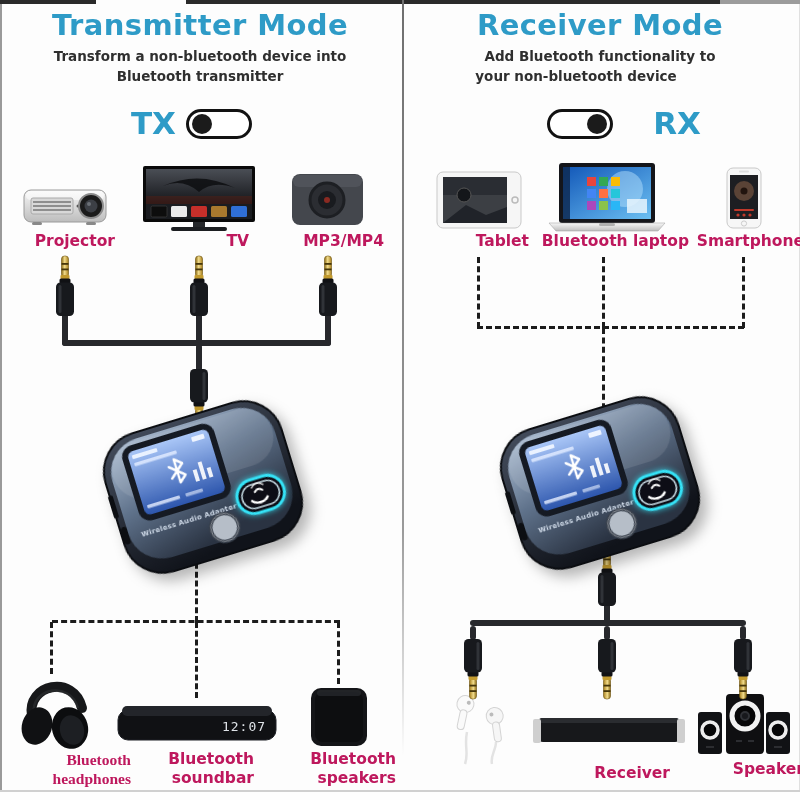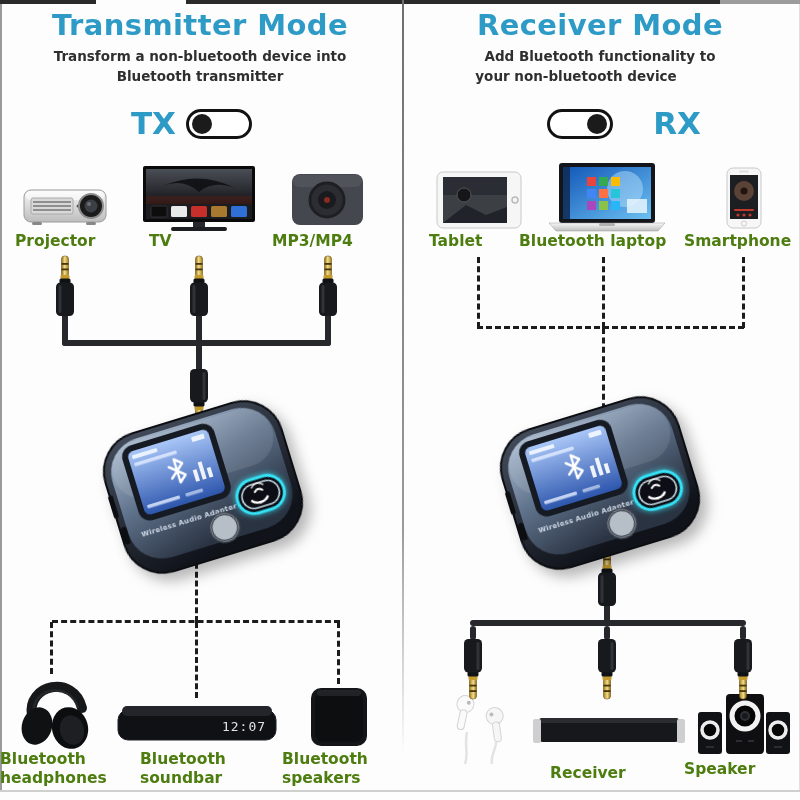--- a/index.html
+++ b/index.html
@@ -15,21 +15,21 @@
   
   .mode-title{width:400px;text-align:center;font-size:29px;font-weight:800;color:#2e9bc7;letter-spacing:.4px;}
   .mode-sub{width:400px;text-align:center;font-size:13.5px;font-weight:700;color:#2f2f2f;line-height:20px;}
   
   .tog-label{font-size:31px;line-height:36px;font-weight:800;color:#2e9bc7;}
   .tog{width:66px;height:30px;border:3px solid #121212;border-radius:16px;background:#fff;box-sizing:border-box;}
   .tog .knob{position:absolute;top:2px;width:20px;height:20px;border-radius:50%;background:#1b1b1b;}
   .tog.knob-left .knob{left:3px;}
   .tog.knob-right .knob{right:3px;}
   
-  .lbl{font-size:15.5px;font-weight:700;color:#4d7c0f;text-align:left;line-height:19px;}
+  .lbl{font-size:15.5px;font-weight:700;color:#be185d;text-align:right;line-height:19px;}
   
   .cable{background:#27282c;border-radius:3px;}
   .dash-v{width:0;border-left:3px dashed #1c1c1c;}
   .dash-h{height:0;border-top:3px dashed #1c1c1c;}
   .jack{z-index:4;}
   .jack.down{transform:rotate(180deg);}
   .adapter{z-index:6;transform:rotate(-17deg);filter:drop-shadow(5px 9px 7px rgba(0,0,0,.28));}
   .z1{z-index:1}.z2{z-index:2}.z3{z-index:3}
 </style>
 </head>
@@ -215,21 +215,21 @@
     <rect x="6" y="6" width="150" height="10" rx="5" fill="#23252a"></rect>
     <text x="128" y="31" font-size="13" fill="#dfe3e8" text-anchor="middle" letter-spacing="1" font-family="DejaVu Sans Mono, monospace">12:07</text>
   </svg>
 
   <svg class="abs z3" style="left:307px;top:686px;" width="64" height="62" viewBox="0 0 64 62">
     <rect x="4" y="2" width="56" height="58" rx="10" fill="#141518"></rect>
     <rect x="8" y="6" width="48" height="50" rx="8" fill="#0d0e10"></rect>
     <rect x="10" y="4" width="44" height="6" rx="3" fill="#26282c" opacity="0.8"></rect>
   </svg>
 
-  <div class="abs lbl" style="left:0;top:750px;width:114px;">Bluetooth headphones</div>
+  <div class="abs lbl" style="left:17px;top:750px;width:114px;font-family:Liberation Serif, serif;">Bluetooth headphones</div>
   <div class="abs lbl" style="left:140px;top:750px;width:114px;">Bluetooth soundbar</div>
   <div class="abs lbl" style="left:282px;top:750px;width:114px;">Bluetooth speakers</div>
 
   <div class="abs mode-sub" style="left:400px;top:46px;">Add Bluetooth functionality to</div>
   <div class="abs mode-title" style="left:400px;top:8px;">Receiver Mode</div>
   <div class="abs mode-sub" style="left:376px;top:66px;">your non-bluetooth device</div>
 
   <div class="abs tog knob-right" style="left:547px;top:109px;">
     <span class="knob"></span>
   </div>

